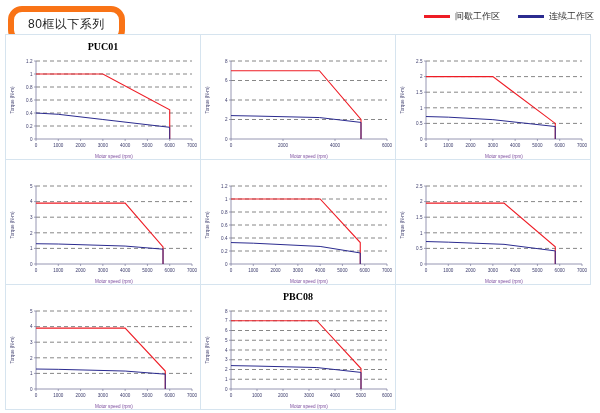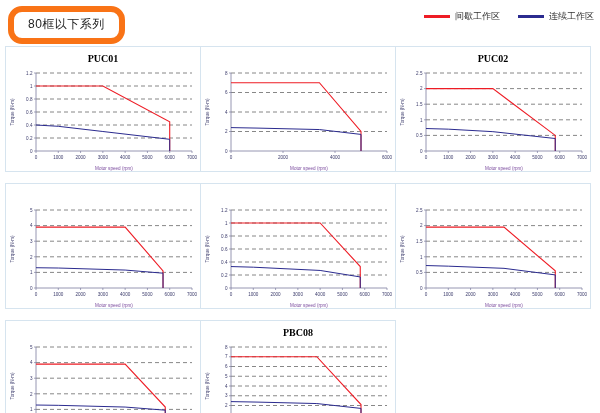--- a/index.html
+++ b/index.html
@@ -33,21 +33,21 @@
   
   .grid{
     position:absolute;top:34px;left:6px;
     width:588px;
     display:flex;flex-wrap:wrap;
   }
   .cell{
     width:196px;height:126px;
     box-sizing:border-box;
     border:1px solid #d6e4ef;
-    margin:12px 0 -1px -1px;
+    margin:0 0 -1px -1px;
     position:relative;
     background:#fff;
   }
   .cell.empty{border:none;background:transparent;}
   .chart-title{
     position:absolute;top:6px;left:0;width:100%;
     text-align:center;
     font-size:10px;font-weight:bold;color:#000;
     font-family:"Liberation Serif", serif;
   }
@@ -157,21 +157,20 @@
             <line x1="28" x2="30" y1="8" y2="8" class="tick"></line>
             <text x="26.5" y="9.7" text-anchor="end" class="ticklabel">8</text>
             <text x="108" y="105" text-anchor="middle" class="axlabel">Motor speed (rpm)</text>
             <text x="0" y="0" class="ylabel" text-anchor="middle" transform="translate(8,47) rotate(-90)">Torque (N-m)</text>
             <polyline points="30.00,17.75 118.40,17.75 160.00,66.50 160.00,86.00" class="series-red"></polyline>
             <polyline points="30.00,62.60 56.00,63.09 118.40,64.55 160.00,69.42 160.00,86.00" class="series-blue"></polyline>
           </svg>
         </div>
       </div>
       <div class="cell">
-        <div class="chart-title">PUC02</div>
         <div class="plot-wrap">
           <svg width="196" height="108" viewBox="0 0 196 108">
             <line x1="30" x2="186" y1="70.4" y2="70.4" class="gridline"></line>
             <line x1="30" x2="186" y1="54.8" y2="54.8" class="gridline"></line>
             <line x1="30" x2="186" y1="39.2" y2="39.2" class="gridline"></line>
             <line x1="30" x2="186" y1="23.599999999999994" y2="23.599999999999994" class="gridline"></line>
             <line x1="30" x2="186" y1="8" y2="8" class="gridline"></line>
             <path d="M30,8 L30,86 L186,86" class="axis-line"></path>
             <line x1="30" x2="30" y1="86" y2="88" class="tick"></line>
             <text x="30" y="93.5" text-anchor="middle" class="ticklabel">0</text>

